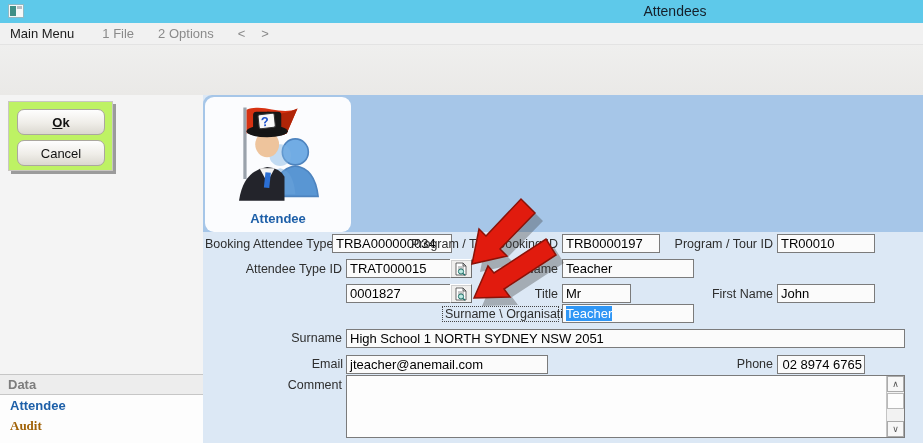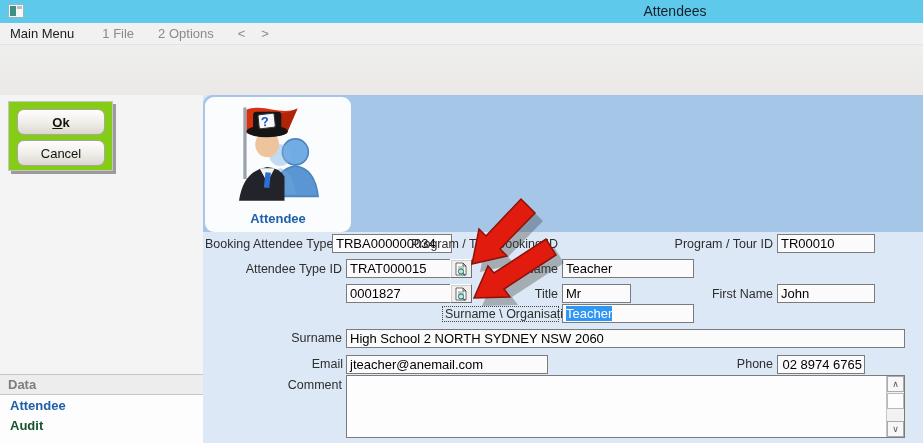--- a/index.html
+++ b/index.html
@@ -29,32 +29,32 @@
   .btn3d { position:absolute; top:57px; height:31px; border:1px solid #bdbdb3; border-radius:10px;
            background:linear-gradient(#ffffff,#f3f2ee 40%,#dedcd2 78%,#d3d2c7);
            color:#9e9e96; font-weight:bold; font-size:13px; text-align:center;
            box-shadow:inset 0 1px 0 #fff, 1px 1px 2px rgba(0,0,0,.12);
            display:flex; align-items:center; justify-content:center; cursor:default; }
   .btn3d.small { top:59px; height:27px; border-radius:8px; }
   .u { text-decoration:underline; }
 
   
   .leftpanel { position:absolute; left:0; top:95px; width:203px; height:348px; background:#f4f4f4; }
-  .okbox { position:absolute; left:8px; top:6px; width:105px; height:70px; background:#84cc16;
+  .okbox { position:absolute; left:8px; top:6px; width:105px; height:70px; background:#bef264;
            border:1px solid #c9c6c2; box-shadow:3px 3px 0 rgba(125,125,125,.75); }
   .okbtn { position:absolute; left:8px; width:88px; height:26px; border:1px solid #aba79f; border-radius:7px;
            background:linear-gradient(#fefefe,#efede8 55%,#dbd8d0); font-size:13px; color:#111;
            display:flex; align-items:center; justify-content:center; cursor:default; }
   .datahdr { position:absolute; left:0; top:279px; width:203px; height:21px; background:#ededed;
              border-top:1px solid #c6c6c6; border-bottom:1px solid #c6c6c6;
              color:#7d7d7d; font-weight:bold; font-size:13px; padding:2px 0 0 8px; }
   .datalist { position:absolute; left:0; top:300px; width:203px; height:48px; background:#fdfdfd; }
   .dataitem { font-weight:bold; font-size:13px; padding:3px 0 2px 10px; cursor:default; }
   .dataitem.link { color:#1d5fa8; }
-  .dataitem.plain { color:#14532d; }
+  .dataitem.plain { color:#a16207;font-family:Liberation Serif, serif; }
 
   
   .main { position:absolute; left:203px; top:95px; width:720px; height:348px; background:#dce8f5; }
   .band { position:absolute; left:0; top:0; width:720px; height:137px; background:#a6c6e8;
           border-top-left-radius:9px; }
   .iconbox { position:absolute; left:2px; top:2px; width:146px; height:135px; background:#fbfcfe;
              border-radius:9px; }
   .iconcaption { position:absolute; left:0; bottom:6px; width:146px; text-align:center;
                  color:#1d5fa8; font-weight:bold; font-size:13px; }
 
@@ -174,20 +174,21 @@
         <rect x="27" y="10" width="26" height="19" rx="3" fill="#151515"></rect>
         <rect x="32" y="12" width="15" height="13" rx="1.5" fill="#f8f8f8" stroke="#333" transform="rotate(-6 39 18)"></rect>
         <text x="38" y="23" font-size="12" font-weight="bold" fill="#2255cc" text-anchor="middle" transform="rotate(-6 39 18)">?</text>
       </svg>
       <div class="iconcaption">Attendee</div>
     </div>
 
     <label class="lbl" style="left:2px; top:142px; width:137px;">Booking Attendee Type ID</label>
     <div class="txt" style="left:129px; top:139px; width:120px;">TRBA000000034</div>
     <label class="lbl" style="left:200px; top:142px; width:155px;">Program / Tour Booking ID</label>
+    <div class="txt" style="left:359px; top:139px; width:98px;">TRB0000197</div>
     <label class="lbl" style="left:448px; top:142px; width:122px;">Program / Tour ID</label>
     <div class="txt" style="left:574px; top:139px; width:98px;">TR00010</div>
 
     <label class="lbl" style="left:2px; top:167px; width:137px;">Attendee Type ID</label>
     <div class="txt" style="left:143px; top:164px; width:120px;">TRAT000015</div>
     <div class="lookup" style="left:247px; top:164px;">
       <svg width="14" height="14" viewBox="0 0 14 14">
         <path d="M2,1 L9,1 L12,4 L12,13 L2,13 Z" fill="#fff" stroke="#444" stroke-width="0.8"></path>
         <path d="M9,1 L9,4 L12,4 Z" fill="#ddd" stroke="#444" stroke-width="0.8"></path>
         <line x1="4" y1="5" x2="10" y2="5" stroke="#777" stroke-width="0.8"></line>
@@ -214,21 +215,21 @@
     <div class="txt" style="left:359px; top:189px; width:69px;">Mr</div>
     <label class="lbl" style="left:448px; top:192px; width:122px;">First Name</label>
     <div class="txt" style="left:574px; top:189px; width:98px;">John</div>
 
     <label class="lbl dotted" style="left:239px; top:211px; width:117px;">Surname \ Organisation</label>
     <div class="txt" style="left:359px; top:209px; width:132px;">
       <span class="sel">Teacher</span>
     </div>
 
     <label class="lbl" style="left:2px; top:236px; width:137px;">Surname</label>
-    <div class="txt" style="left:143px; top:234px; width:559px;">High School 2 NORTH SYDNEY NSW 2060</div>
+    <div class="txt" style="left:143px; top:234px; width:559px;">High School 1 NORTH SYDNEY NSW 2051</div>
 
     <label class="lbl" style="left:3px; top:262px; width:137px;">Email</label>
     <div class="txt" style="left:143px; top:260px; width:202px;">jteacher@anemail.com</div>
     <label class="lbl" style="left:448px; top:262px; width:122px;">Phone</label>
     <div class="txt" style="left:574px; top:260px; width:88px;text-align:right;">02 8974 6765</div>
 
     <label class="lbl" style="left:2px; top:283px; width:137px;">Comment</label>
     <div class="commentbox">
       <span></span>
       <div class="vscroll">

